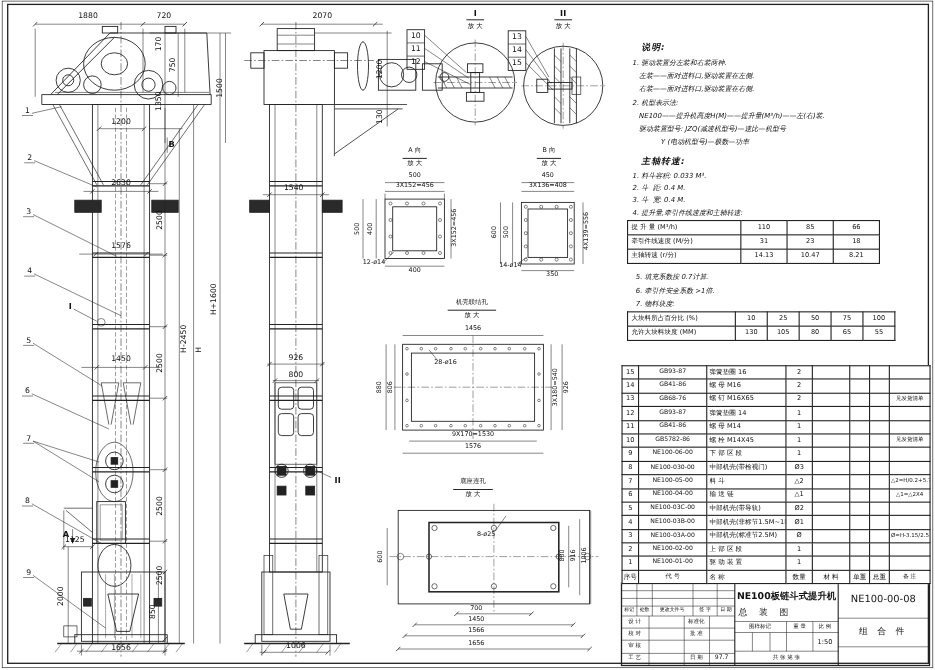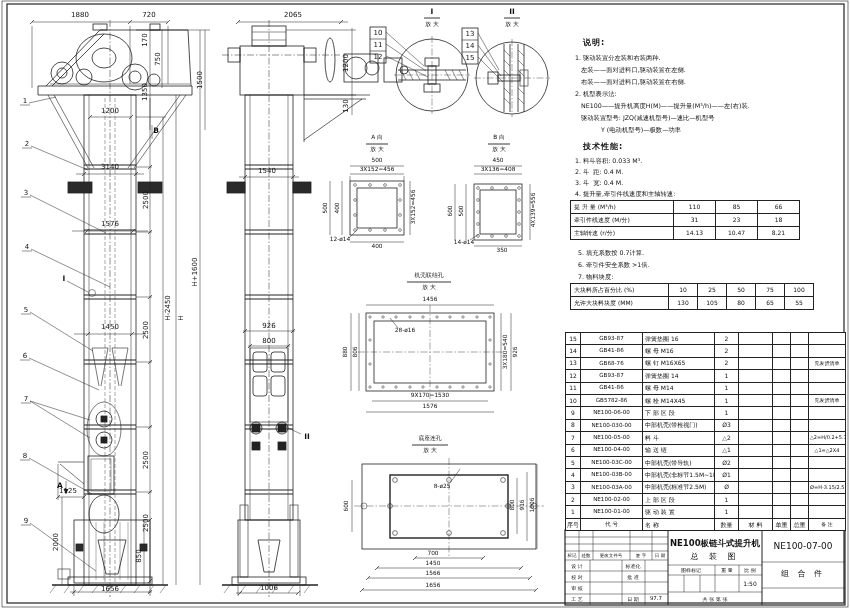--- a/index.html
+++ b/index.html
@@ -4,21 +4,21 @@
 <style>
   html,body{margin:0;padding:0;background:#e8e8e8;}
   #sheet{position:relative;width:850px;height:609px;background:#ffffff;overflow:hidden;
          font-family:"DejaVu Sans",sans-serif;color:#111;}
   svg{position:absolute;left:0;top:0;}
   .lb{position:absolute;font-size:7px;line-height:1;white-space:nowrap;color:#111;
       transform:translate(-50%,-50%);}
   .lb.v{transform:translate(-50%,-50%) rotate(-90deg);}
   .lb.s{font-size:5.8px;}
   .lb.t{font-size:7.5px;font-weight:bold;}
-  .note{position:absolute;font-size:6.3px;line-height:1;white-space:pre;color:#111;}
+  .note{position:absolute;font-size:6.3px;line-height:1;white-space:pre;color:#111;font-style:italic;}
   .note.h{font-size:8px;font-weight:bold;letter-spacing:1px;}
   table.dt{position:absolute;border-collapse:collapse;table-layout:fixed;background:#fff;}
   table.dt td{border:0.7px solid #222;font-size:6px;line-height:1;padding:0 1px;
       text-align:center;overflow:hidden;white-space:nowrap;height:12px;}
   #table1 td:first-child,#table2 td:first-child{text-align:left;padding-left:3px;}
   #parts td{height:11.4px;}
   #parts td:nth-child(3){text-align:left;padding-left:2px;}
   #parts td:nth-child(8){font-size:5px;}
   #parts td:nth-child(2){font-size:5.6px;}
 </style>
@@ -277,21 +277,21 @@
 </svg>
 
 <div>
   <span class="lb" style="left:80px;top:15px">1880</span>
   <span class="lb" style="left:149px;top:15px">720</span>
   <span class="lb v" style="left:145px;top:40px">170</span>
   <span class="lb v" style="left:158px;top:59px">750</span>
   <span class="lb v" style="left:145px;top:92px">1350</span>
   <span class="lb v" style="left:200px;top:80px">1500</span>
   <span class="lb" style="left:110px;top:111px">1200</span>
-  <span class="lb" style="left:110px;top:167px">3140</span>
+  <span class="lb" style="left:110px;top:167px">2630</span>
   <span class="lb v" style="left:146px;top:200px">2500</span>
   <span class="lb" style="left:110px;top:224px">1576</span>
   <span class="lb v" style="left:195px;top:272px">H+1600</span>
   <span class="lb v" style="left:181px;top:318px">H</span>
   <span class="lb v" style="left:168px;top:308px">H-2450</span>
   <span class="lb" style="left:110px;top:327px">1450</span>
   <span class="lb v" style="left:146px;top:330px">2500</span>
   <span class="lb v" style="left:146px;top:460px">2500</span>
   <span class="lb v" style="left:146px;top:523px">2500</span>
   <span class="lb" style="left:68px;top:491px">1125</span>
@@ -306,21 +306,21 @@
   <span class="lb" style="left:25px;top:356px">6</span>
   <span class="lb" style="left:26px;top:399px">7</span>
   <span class="lb" style="left:25px;top:456px">8</span>
   <span class="lb" style="left:26px;top:521px">9</span>
   <span class="lb t" style="left:156px;top:131px">B</span>
   <span class="lb t" style="left:64px;top:279px">I</span>
   <span class="lb t" style="left:60px;top:486px">A</span>
 </div>
 
 <div>
-  <span class="lb" style="left:293px;top:15px">2065</span>
+  <span class="lb" style="left:293px;top:15px">2070</span>
   <span class="lb v" style="left:346px;top:63px">1200</span>
   <span class="lb v" style="left:346px;top:106px">130</span>
   <span class="lb" style="left:267px;top:171px">1540</span>
   <span class="lb" style="left:269px;top:326px">926</span>
   <span class="lb" style="left:269px;top:341px">800</span>
   <span class="lb" style="left:269px;top:588px">1006</span>
   <span class="lb t" style="left:307px;top:437px">II</span>
 </div>
 
 <div>
@@ -389,21 +389,21 @@
 
 <div>
   <span class="note h" style="left:583px;top:39px">说明:</span>
   <span class="note" style="left:575px;top:55px">1. 驱动装置分左装和右装两种.</span>
   <span class="note" style="left:575px;top:67px">   左装——面对进料口,驱动装置在左侧.</span>
   <span class="note" style="left:575px;top:79px">   右装——面对进料口,驱动装置在右侧.</span>
   <span class="note" style="left:575px;top:91px">2. 机型表示法:</span>
   <span class="note" style="left:575px;top:103px">   NE100——提升机高度H(M)——提升量(M³/h)——左(右)装.</span>
   <span class="note" style="left:575px;top:115px">   驱动装置型号: JZQ(减速机型号)—速比—机型号</span>
   <span class="note" style="left:575px;top:127px">             Y (电动机型号)—极数—功率</span>
-  <span class="note h" style="left:583px;top:143px">技术性能:</span>
+  <span class="note h" style="left:583px;top:143px">主轴转速:</span>
   <span class="note" style="left:575px;top:158px">1. 料斗容积: 0.033 M³.</span>
   <span class="note" style="left:575px;top:169px">2. 斗  距: 0.4 M.</span>
   <span class="note" style="left:575px;top:180px">3. 斗  宽: 0.4 M.</span>
   <span class="note" style="left:575px;top:191px">4. 提升量,牵引件线速度和主轴转速:</span>
   <span class="note" style="left:578px;top:250px">5. 填充系数按 0.7计算.</span>
   <span class="note" style="left:578px;top:262px">6. 牵引件安全系数 &gt;1倍.</span>
   <span class="note" style="left:578px;top:274px">7. 物料块度:</span>
 </div>
 
 <table class="dt" id="table1" style="left:570px;top:200px;width:229px">
@@ -634,22 +634,22 @@
           <td>材  料</td>
           <td>单重</td>
           <td>总重</td>
           <td>备  注</td>
         </tr>
       </tbody>
 </table>
 
 <div>
   <span class="lb" style="left:715px;top:543px;font-size:8.5px;font-weight:bold">NE100板链斗式提升机</span>
-  <span class="lb" style="left:715px;top:557px;font-size:8px;letter-spacing:4px">总  装  图</span>
-  <span class="lb" style="left:803px;top:546px;font-size:9px">NE100-07-00</span>
+  <span class="lb" style="left:696px;top:557px;font-size:8px;letter-spacing:4px">总  装  图</span>
+  <span class="lb" style="left:803px;top:546px;font-size:9px">NE100-00-08</span>
   <span class="lb" style="left:803px;top:574px;font-size:8px;letter-spacing:3px">组 合 件</span>
   <span class="lb" style="left:572px;top:556px;font-size:4.5px">标记</span>
   <span class="lb" style="left:586px;top:556px;font-size:4.5px">处数</span>
   <span class="lb" style="left:611px;top:556px;font-size:4.5px">更改文件号</span>
   <span class="lb" style="left:641px;top:556px;font-size:4.5px">签 字</span>
   <span class="lb" style="left:660px;top:556px;font-size:4.5px">日 期</span>
   <span class="lb" style="left:577px;top:566px;font-size:5px">设 计</span>
   <span class="lb" style="left:577px;top:577px;font-size:5px">校 对</span>
   <span class="lb" style="left:577px;top:588px;font-size:5px">审 核</span>
   <span class="lb" style="left:577px;top:599px;font-size:5px">工 艺</span>

